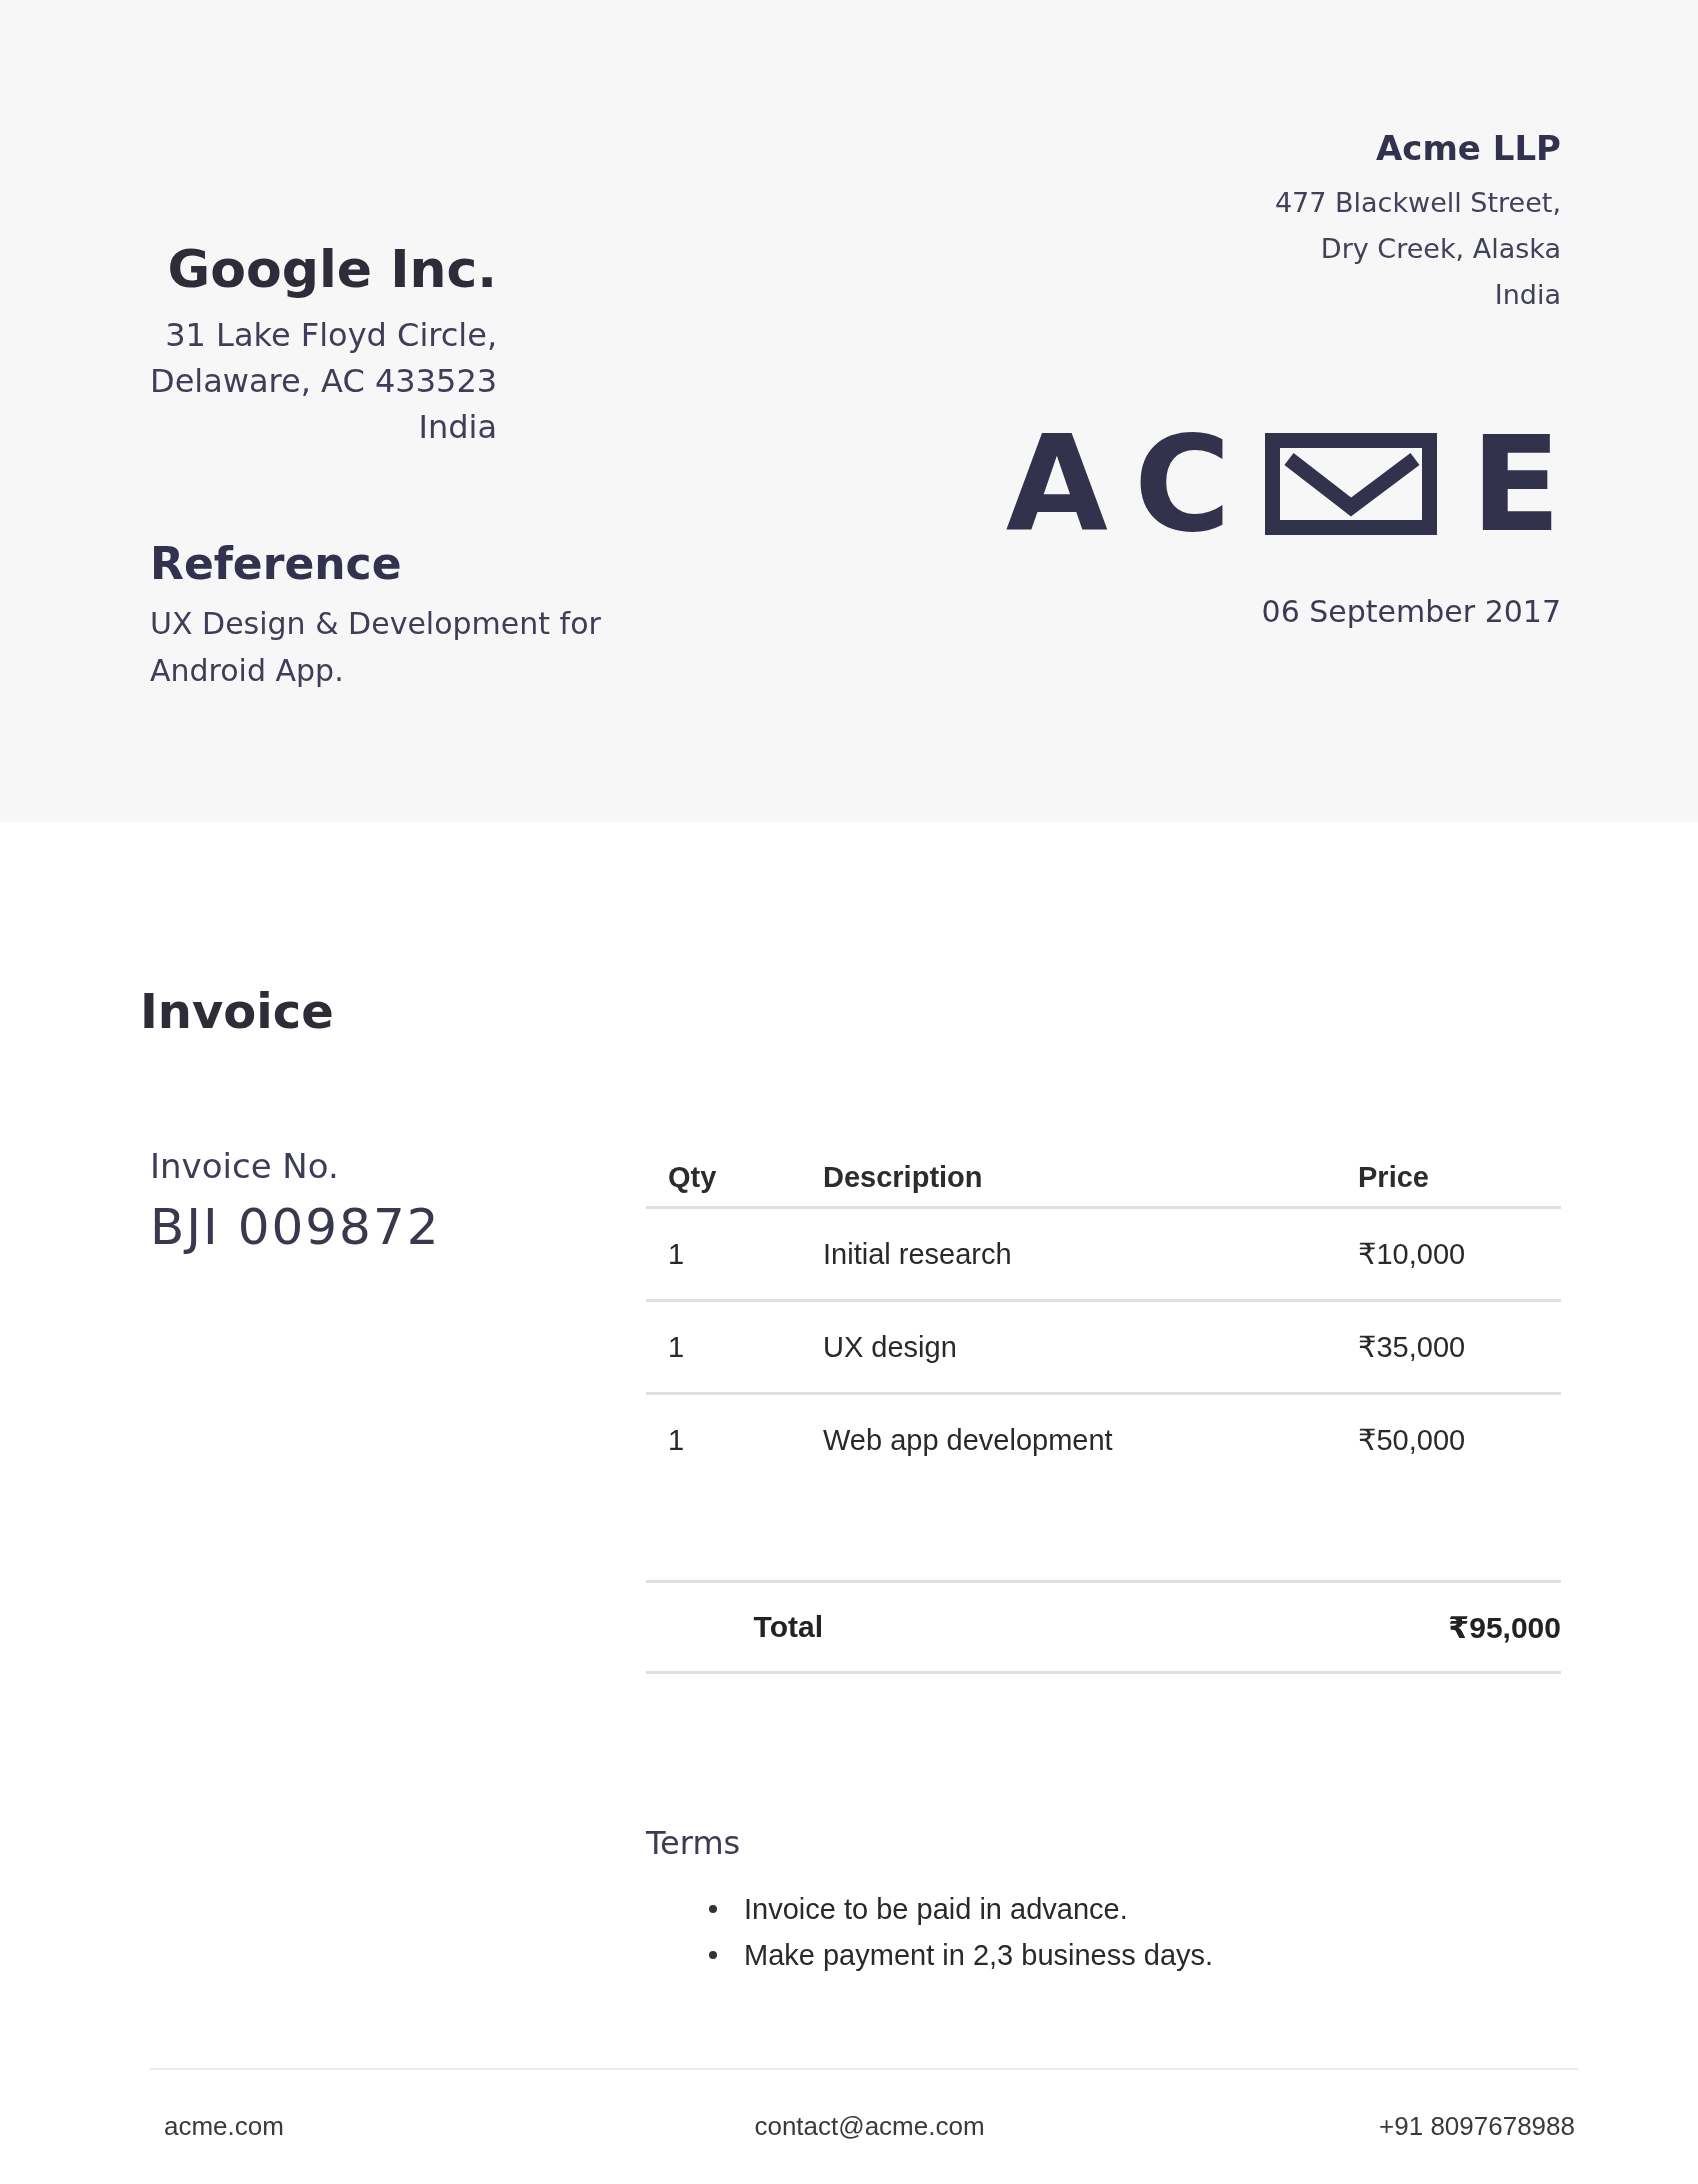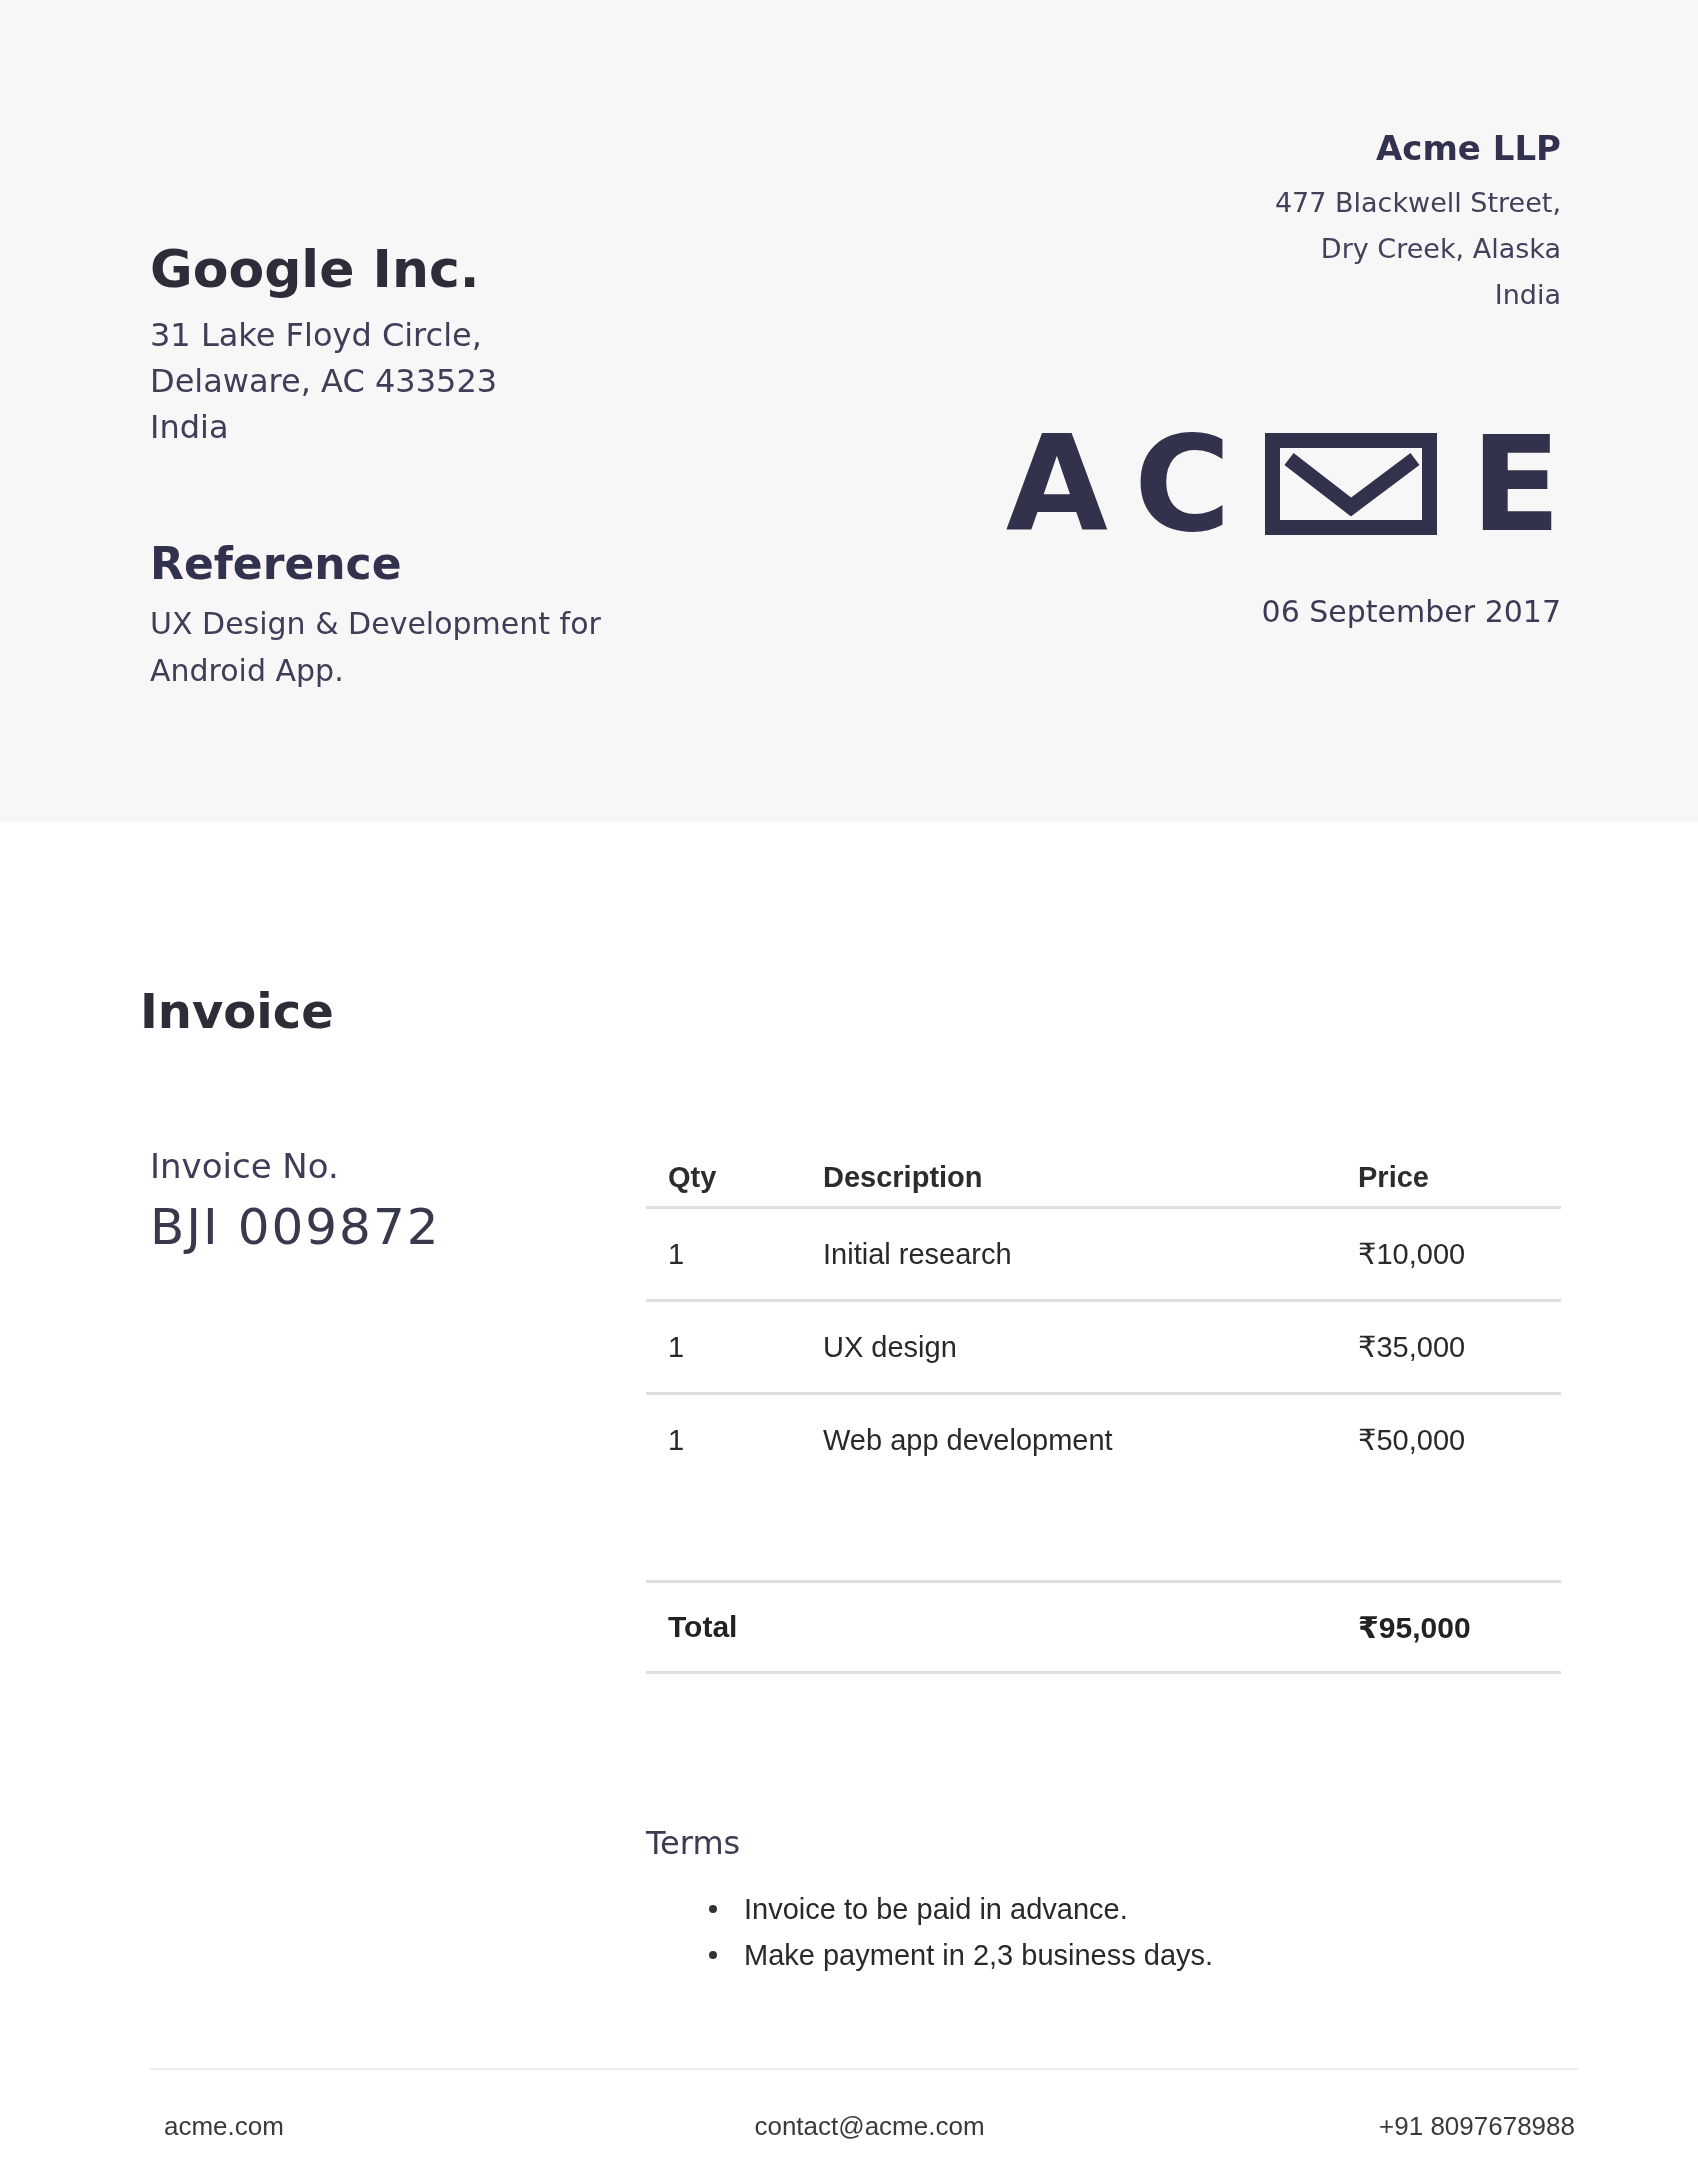--- a/index.html
+++ b/index.html
@@ -20,21 +20,21 @@
   .sender{position:absolute;top:128px;right:137px;text-align:right;}
   .sender-name{
     font-weight:700;font-size:34px;line-height:40px;color:#32324e;
   }
   .sender-addr{margin-top:12px;}
   .sender-addr div{
     font-size:27px;line-height:46px;color:#41415c;
   }
 
   
-  .client{position:absolute;left:150px;top:240px;}
+  .client{position:absolute;left:150px;top:240px;text-align:right;}
   .client-name{
     font-weight:700;font-size:52px;line-height:58px;color:#2d2d3a;
   }
   .client-addr{margin-top:14px;}
   .client-addr div{
     font-size:32px;line-height:46px;color:#3e3e58;
   }
 
   
   .ref{position:absolute;left:150px;top:538px;}
@@ -90,21 +90,21 @@
   .row{
     display:flex;align-items:center;height:90px;
     font-size:29px;color:#292929;
   }
   .col-qty{width:177px;padding-left:22px;box-sizing:border-box;}
   .col-desc{width:535px;}
   .col-price{flex:1;}
   .spacer{height:95px;}
   .total-row{
     display:flex;align-items:center;height:88px;
-    font-weight:700;font-size:30px;color:#222222;
+    font-weight:700;font-size:30px;color:#222222;text-align:right;
   }
 
   
   .terms{position:absolute;left:646px;top:1776px;}
   .terms-heading{
     font-size:32px;line-height:38px;color:#3b3b52;margin-top:48px;
   }
   .terms-list{margin-top:24px;}
   .term-item{
     position:relative;padding-left:98px;

